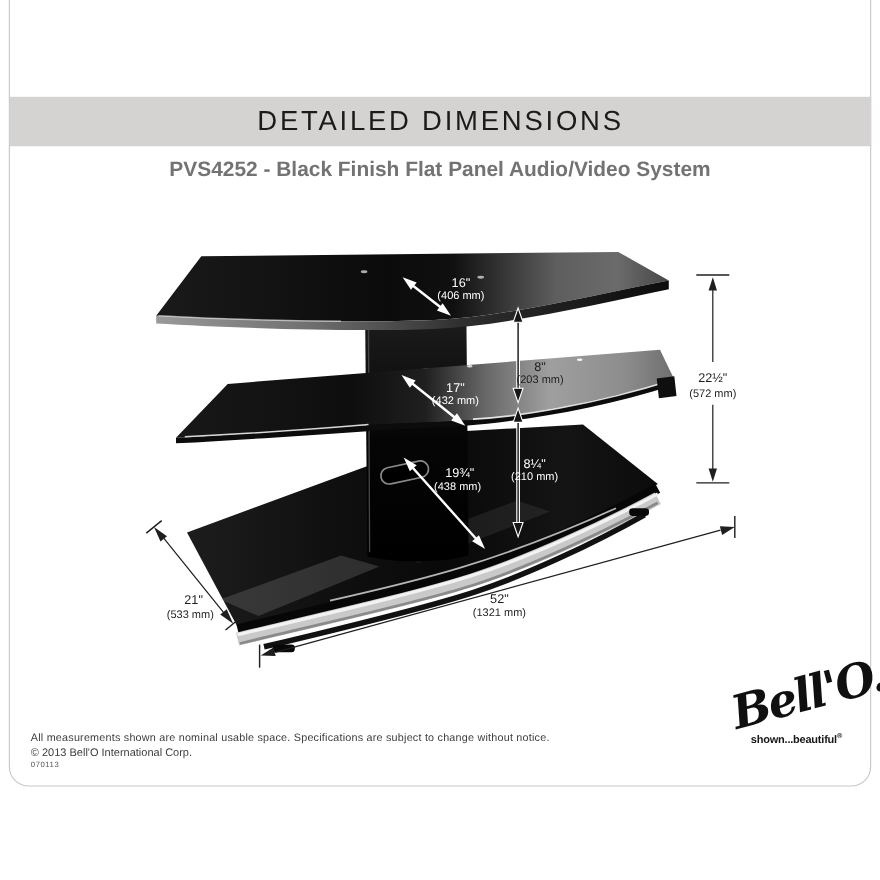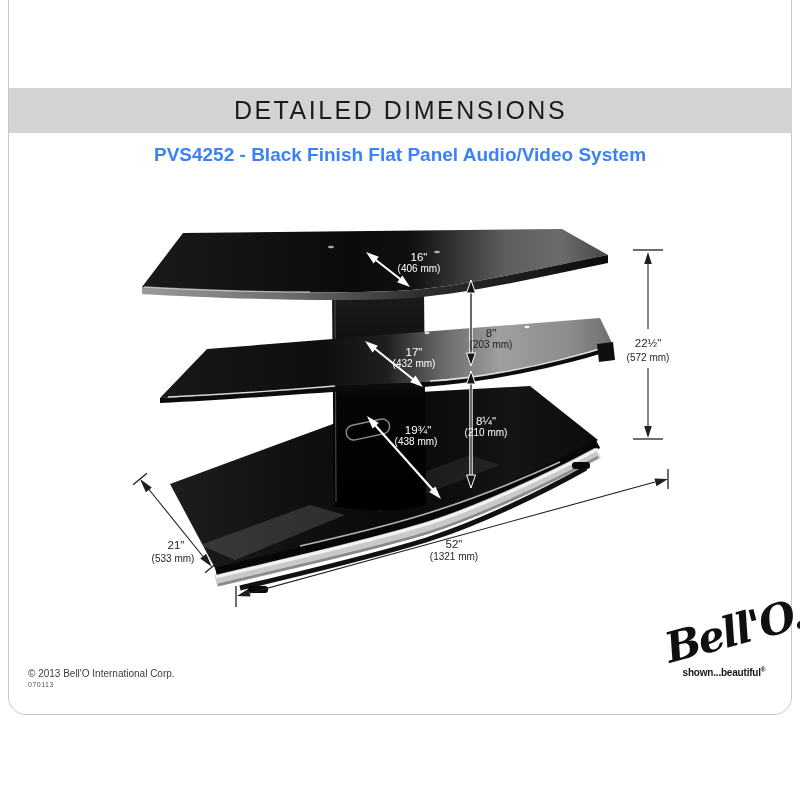--- a/index.html
+++ b/index.html
@@ -4,21 +4,21 @@
 <style>
   html,body{margin:0;padding:0;background:#fff;}
   .sheet{position:relative;width:800px;height:800px;background:#fff;overflow:hidden;
          font-family:"Liberation Sans",sans-serif;}
   .sheet-border{position:absolute;left:8px;top:-24px;width:782px;height:737px;
     border:1.5px solid #c7c7c7;border-radius:18px;background:transparent;}
   .header-band{position:absolute;left:9px;top:88px;width:783px;height:45px;background:#d5d3d1;
     display:flex;align-items:center;justify-content:center;}
   .header-band h1{margin:0;font-size:25px;font-weight:400;letter-spacing:2.5px;color:#1b1b1b;}
   .subtitle{position:absolute;left:0;top:144px;width:800px;text-align:center;
-    font-size:19px;font-weight:700;color:#3b82f6;}
+    font-size:19px;font-weight:700;color:#737373;}
   .illustration{position:absolute;left:0;top:0;}
   .dim-in{font-size:11.5px;fill:#1f1f1f;}
   .dim-mm{font-size:10px;fill:#1f1f1f;}
   .dim-in-w{font-size:11.5px;fill:#ffffff;}
   .dim-mm-w{font-size:10px;fill:#ffffff;}
   text{font-family:"Liberation Sans",sans-serif;text-anchor:middle;}
   .footer{position:absolute;left:28px;top:666px;color:#3c3c3c;}
   .footer .l1{font-size:9.8px;letter-spacing:.2px;margin:0;}
   .footer .l2{font-size:10px;margin:2px 0 0 0;}
   .footer .l3{font-size:7px;margin:2px 0 0 0;letter-spacing:.5px;color:#555;}
@@ -204,20 +204,21 @@
       <line x1="668" y1="469" x2="668" y2="489" stroke-width="1.3"></line>
       <line x1="250" y1="593" x2="655" y2="482" stroke-width="1.1"></line>
       <polygon points="237,596 250.6,596.4 248.5,588.7" fill="#1f1f1f" stroke="none"></polygon>
       <polygon points="668,479 656.5,486.3 654.4,478.5" fill="#1f1f1f" stroke="none"></polygon>
       <text class="dim-in" x="454" y="548" stroke="none">52"</text>
       <text class="dim-mm" x="454" y="560" stroke="none">(1321 mm)</text>
     </g>
   </svg>
 
   <div class="footer">
+    <p class="l1">All measurements shown are nominal usable space.  Specifications are subject to change without notice.</p>
     <p class="l2">© 2013 Bell'O International Corp.</p>
     <p class="l3">070113</p>
   </div>
 
   <div class="brand">
     <div class="logo">Bell'O.</div>
     <div class="tagline"><span>shown...beautiful</span><sup>®</sup></div>
   </div>
 
 </div>

